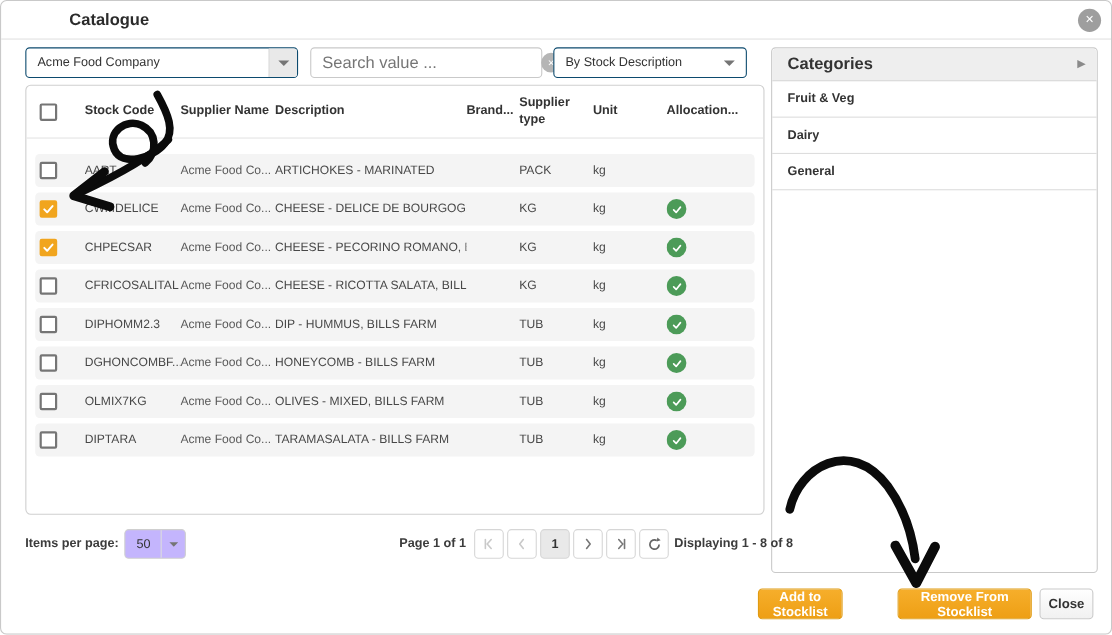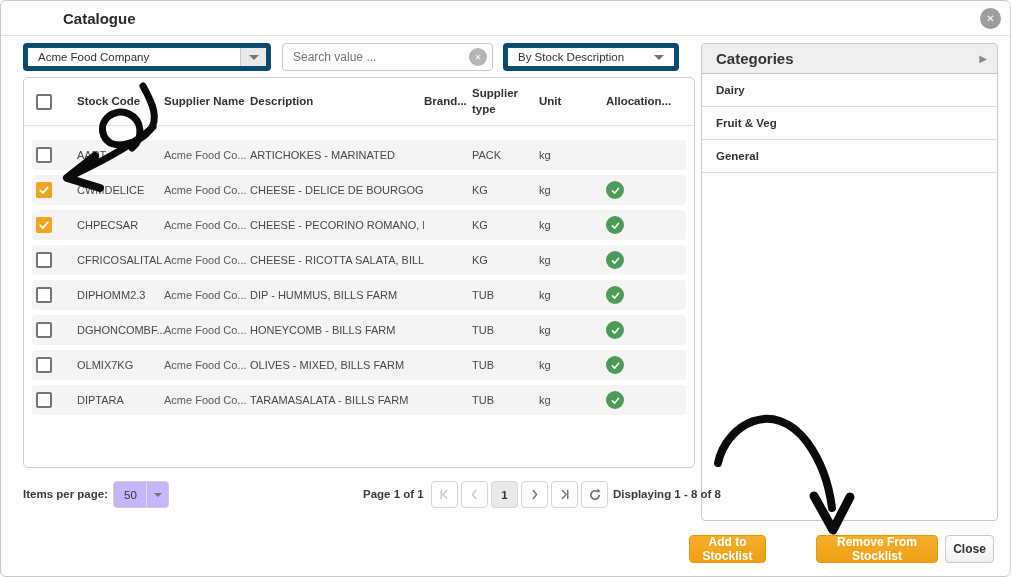--- a/index.html
+++ b/index.html
@@ -10,33 +10,33 @@
 
   
   .titlebar { position:absolute; left:0; top:0; width:100%; height:35px;
               border-bottom:1px solid #e2e2e2; }
   .title { position:absolute; left:18px; top:9px; font-size:15px; font-weight:600; color:#2b2b2b;margin-left:44px; }
   .dlg-close { position:absolute; right:9px; top:7px; width:21px; height:21px; border-radius:50%;
                background:#9e9e9e; color:#fff; font-size:10px; font-weight:bold;
                display:flex; align-items:center; justify-content:center; cursor:pointer; }
 
   
-  .combo { position:absolute; top:42px; height:28px; border:5px solid #0c4a6e; border-radius:4px;
+  .combo { position:absolute; top:42px; height:28px; border:1px solid #0c4a6e; border-radius:4px;
            background:#fff; display:flex; align-items:center; font-size:11.5px; color:#333; }
   .combo .val { padding-left:10px; flex:1; white-space:nowrap; overflow:hidden; font-weight:500; }
   .combo .arrow-seg { width:26px; align-self:stretch; border-left:1px solid #c9c9c9;
                       background:#e9e9e9; border-radius:0 3px 3px 0;
                       display:flex; align-items:center; justify-content:center; }
   .tri-down { width:0; height:0; border-left:5px solid transparent; border-right:5px solid transparent;
               border-top:5px solid #757575; }
   .supplier-combo { left:22px; width:248px; }
   .search-box { position:absolute; left:281px; top:42px; width:211px; height:28px;
                 border:1px solid #c9c9c9; border-radius:4px; background:#fff;
                 display:flex; align-items:center; }
-  .search-box input { border:0; outline:0; flex:1; padding-left:10px; font-size:12px; color:#333;
+  .search-box input { border:0; outline:0; flex:1; padding-left:10px; font-size:15px; color:#333;
                       font-family:inherit; background:transparent; }
   .search-box input::placeholder { color:#757575; opacity:1; }
   .clear-btn { width:18px; height:18px; margin-right:5px; border-radius:50%; background:#b5b5b5;
                color:#fff; font-size:8px; font-weight:bold; flex:0 0 18px;
                display:flex; align-items:center; justify-content:center; cursor:pointer; }
   .sort-combo { left:502px; width:176px; }
   .sort-combo .plain-arrow { margin-right:10px; }
 
   
   .cat-panel { position:absolute; left:700px; top:42px; width:297px; height:478px;
@@ -126,24 +126,24 @@
     <div class="tri-down plain-arrow"></div>
   </div>
 
   <div class="cat-panel">
     <div class="cat-header">
       <div class="t">Categories</div>
       <div class="chev-right">▶</div>
     </div>
     <div>
         <div class="cat-item">
+    <span>Fruit &amp; Veg</span>
+  </div>
+        <div class="cat-item">
     <span>Dairy</span>
-  </div>
-        <div class="cat-item">
-    <span>Fruit &amp; Veg</span>
   </div>
         <div class="cat-item">
     <span>General</span>
   </div>
       </div>
   </div>
 
   <div class="table-wrap">
     <div class="tgrid thead">
       <div>

